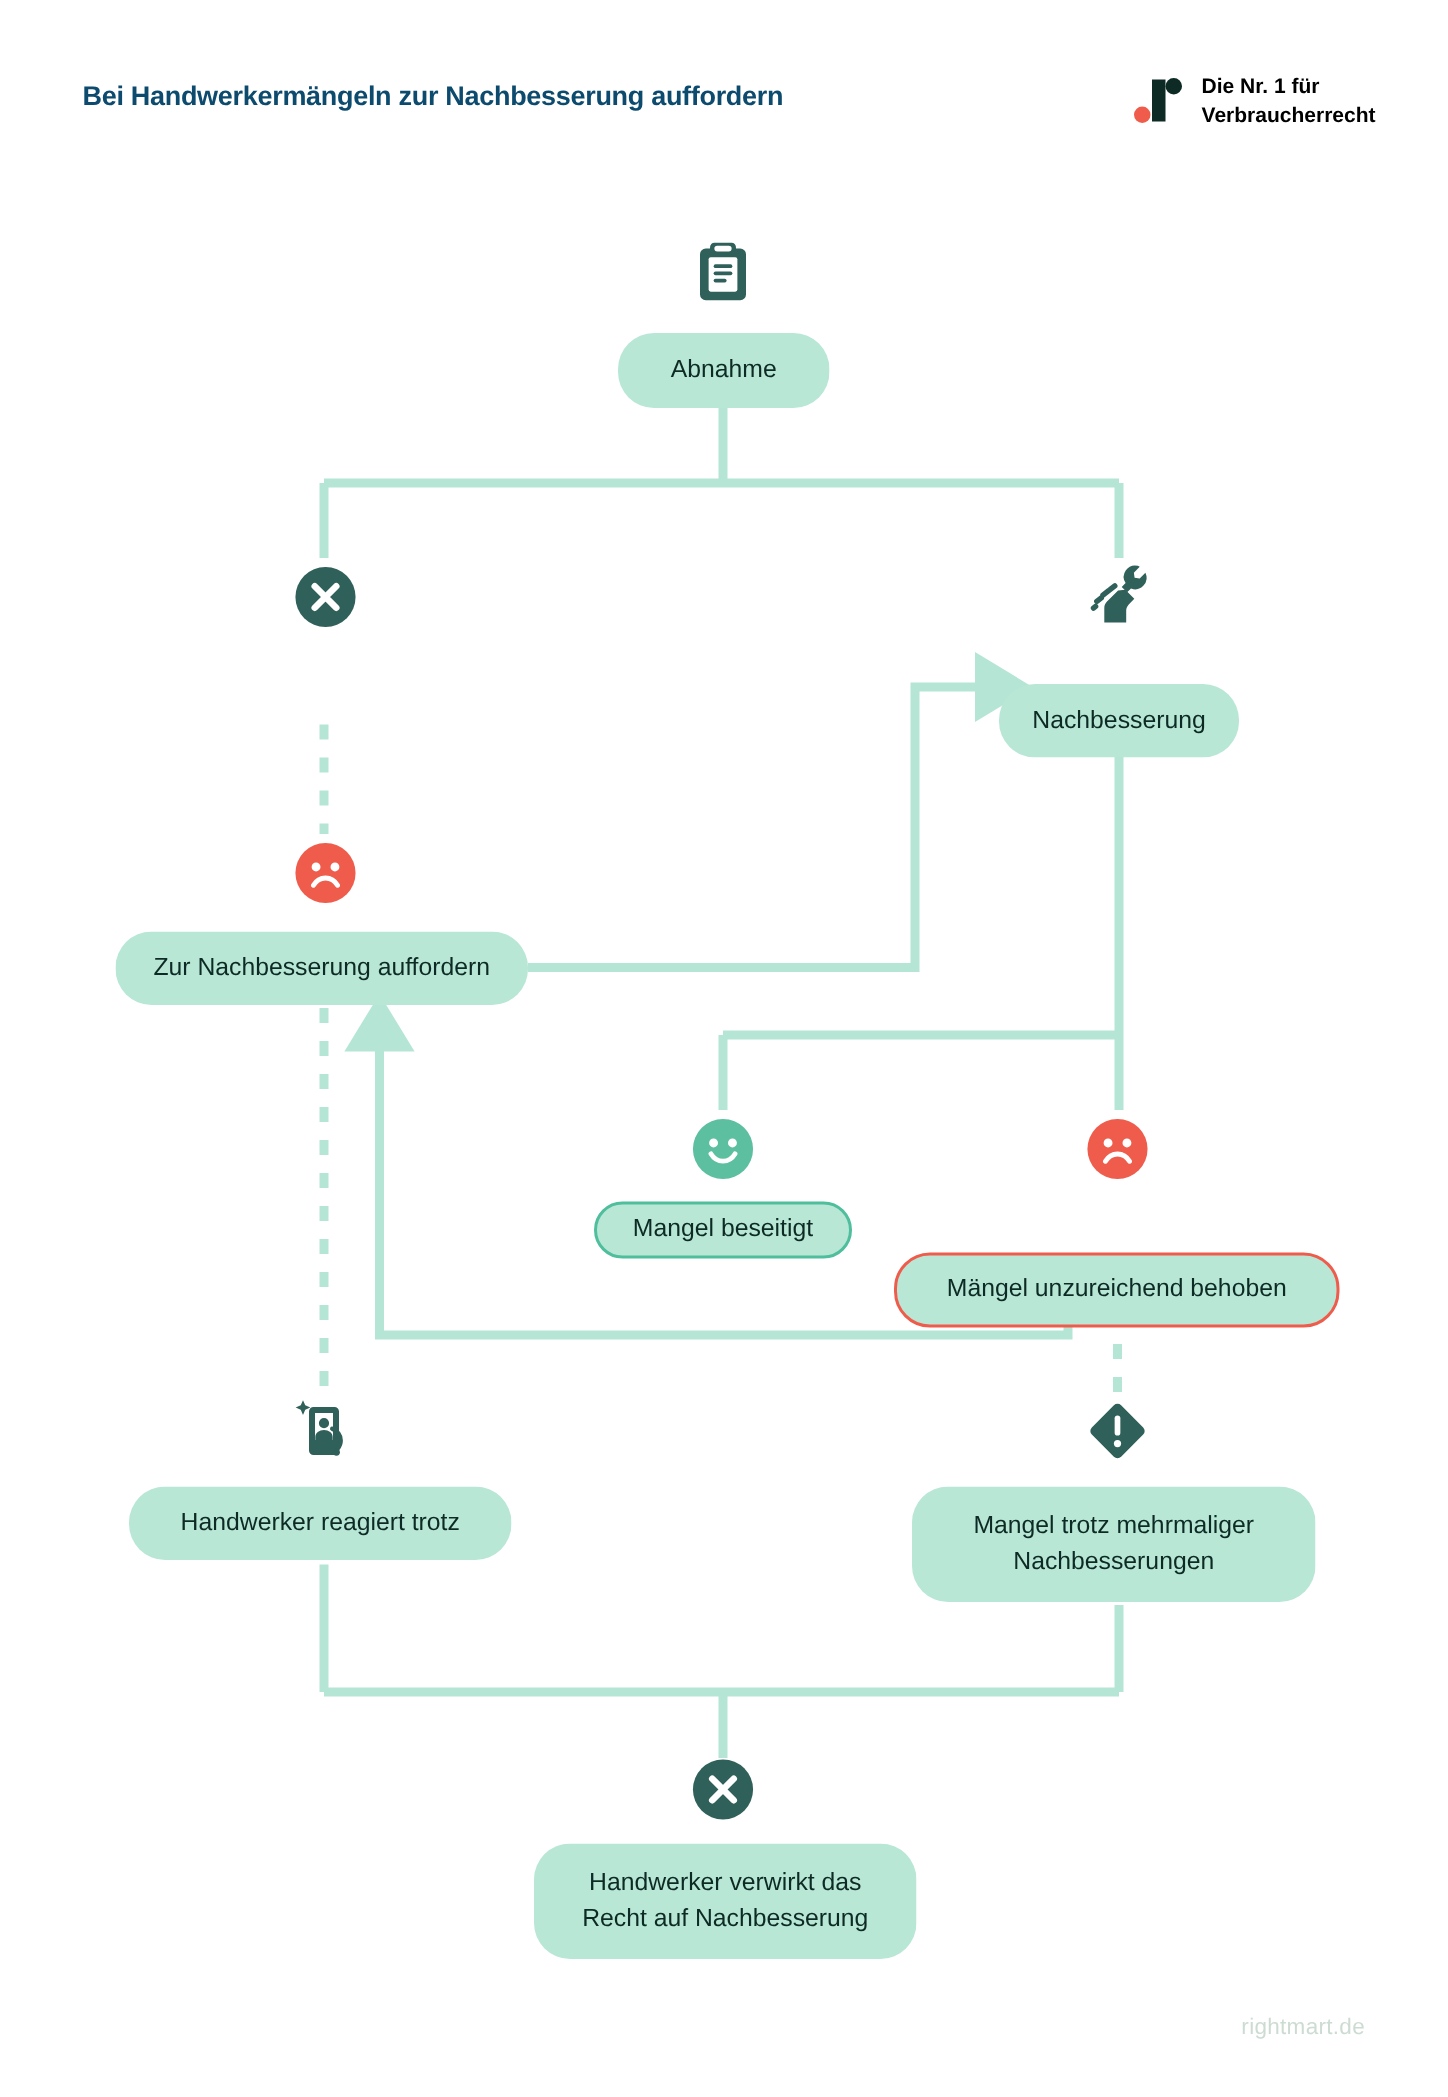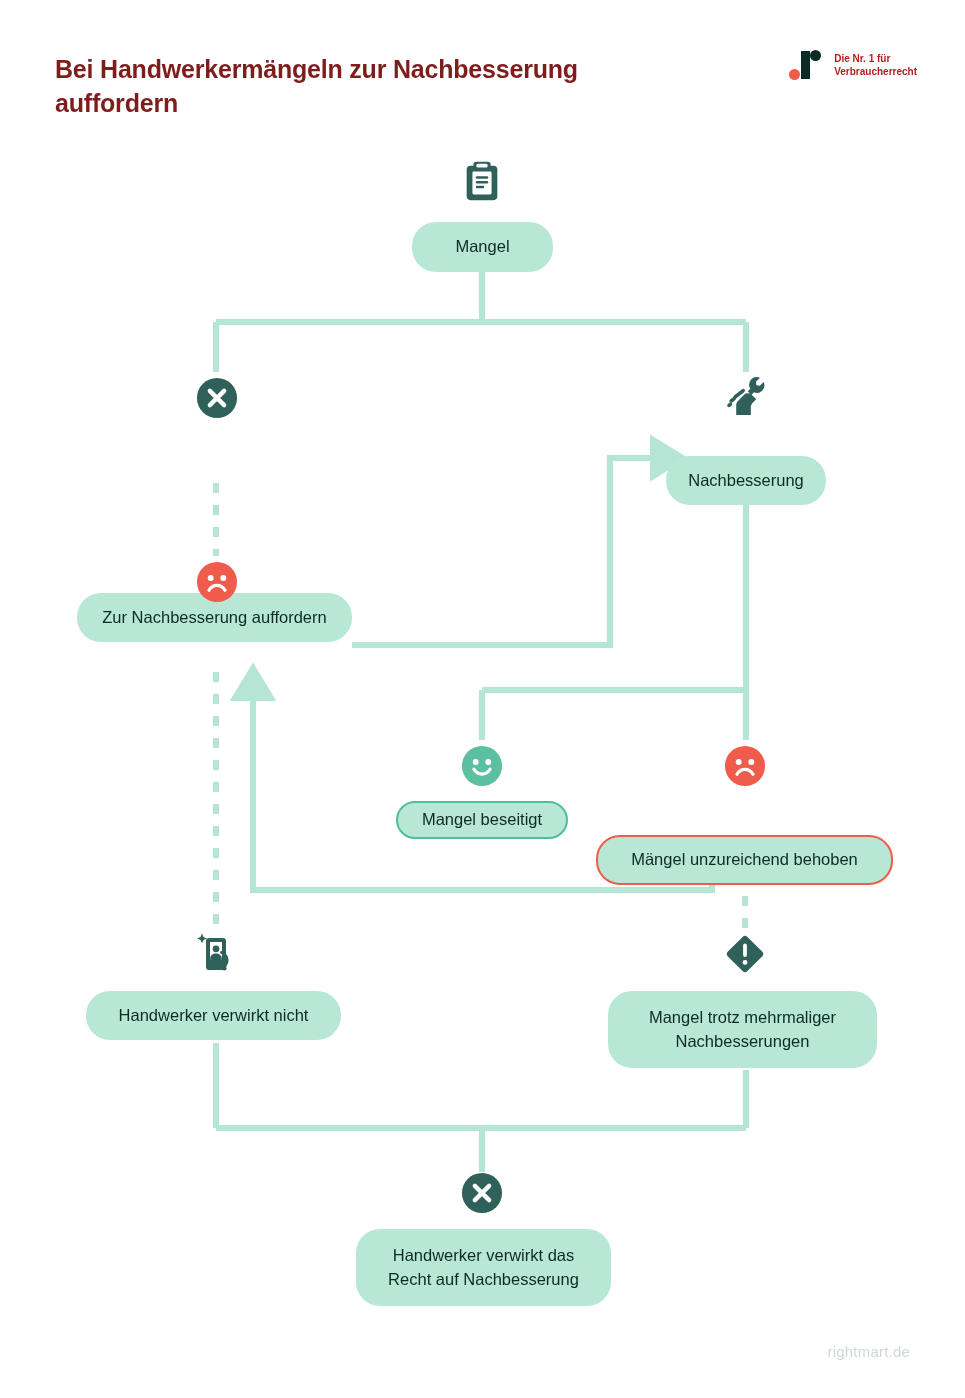--- a/index.html
+++ b/index.html
@@ -17,24 +17,24 @@
     background: #ffffff;
     overflow: hidden;
   }
 
   
   #header-title {
     position: absolute;
     left: 55px;
     top: 52px;
     width: 600px;
-    font-size: 25px;
+    font-size: 18px;
     line-height: 1.36;
     font-weight: bold;
-    color: #7f1d1d;
+    color: #0c4a6e;
     letter-spacing: -0.2px;
   }
   #brand {
     position: absolute;
     right: 48px;
     top: 48px;
     display: flex;
     align-items: center;
     gap: 12px;
   }
@@ -63,24 +63,24 @@
   #brand-mark .dot-red {
     position: absolute;
     left: 1px;
     top: 21px;
     width: 11px;
     height: 11px;
     border-radius: 50%;
     background: #ef5c4c;
   }
   #brand-text {
-    font-size: 10px;
+    font-size: 14px;
     font-weight: bold;
     line-height: 1.35;
-    color: #b91c1c;
+    color: #000000;
     white-space: pre-line;
   }
 
   
   #flow-canvas {
     position: absolute;
     left: 0;
     top: 0;
     width: 965px;
     height: 1398px;
@@ -253,42 +253,42 @@
   </div>
 
   <div class="node-icon" style="left:461px; top:1172px; width:42px; height:42px;">
     <svg viewBox="0 0 44 44" width="42" height="42">
       <circle cx="22" cy="22" r="21" fill="#30605a"></circle>
       <path d="M14.5 14.5 L29.5 29.5 M29.5 14.5 L14.5 29.5" stroke="#ffffff" stroke-width="4.6" stroke-linecap="round"></path>
     </svg>
   </div>
 
   <div class="node" style="left:412px; top:222px; width:141px; height:50px;">
-    <span>Mangel</span>
+    <span>Abnahme</span>
   </div>
 
 
   <div class="node" style="left:666px; top:456px; width:160px; height:49px;">
     <span>Nachbesserung</span>
   </div>
 
-  <div class="node" style="left:77px; top:593px; width:275px; height:49px;">
+  <div class="node" style="left:77px; top:621px; width:275px; height:49px;">
     <span>Zur Nachbesserung auffordern</span>
   </div>
 
   <div class="node outline-green" style="left:396px; top:801px; width:172px; height:38px;">
     <span>Mangel beseitigt</span>
   </div>
 
   <div class="node outline-red" style="left:596px; top:801px; width:297px; height:50px;margin-top:34px;">
     <span>Mängel unzureichend behoben</span>
   </div>
 
   <div class="node" style="left:86px; top:991px; width:255px; height:49px;">
-    <span>Handwerker verwirkt nicht</span>
+    <span>Handwerker reagiert trotz</span>
   </div>
 
   <div class="node" style="left:608px; top:991px; width:269px; height:77px;">
     <span>Mangel trotz mehrmaliger Nachbesserungen</span>
   </div>
 
   <div class="node" style="left:356px; top:1229px; width:255px; height:77px;">
     <span>Handwerker verwirkt das Recht auf Nachbesserung</span>
   </div>
 

